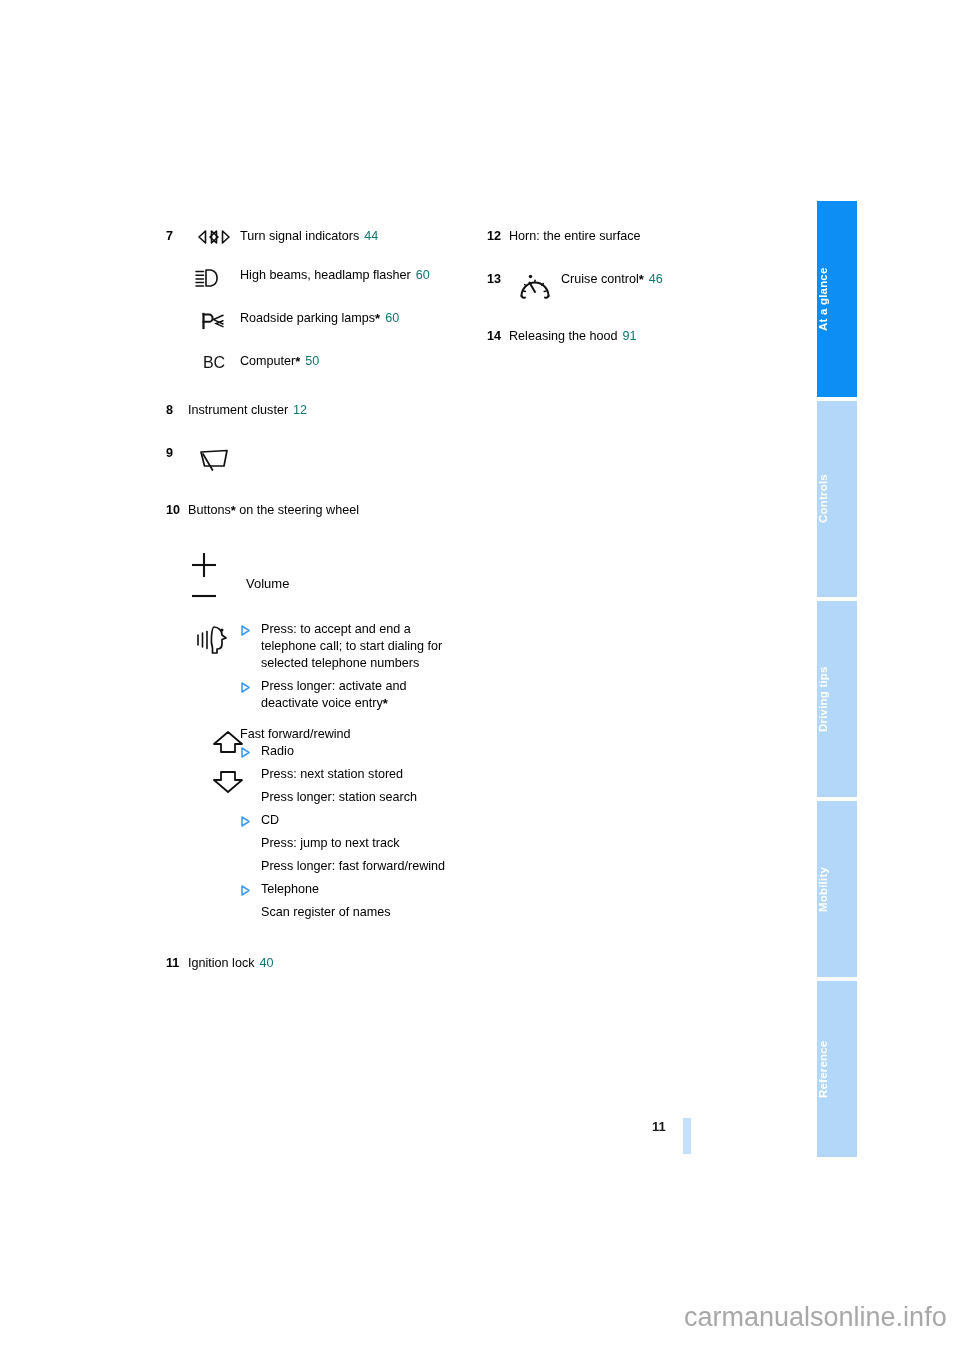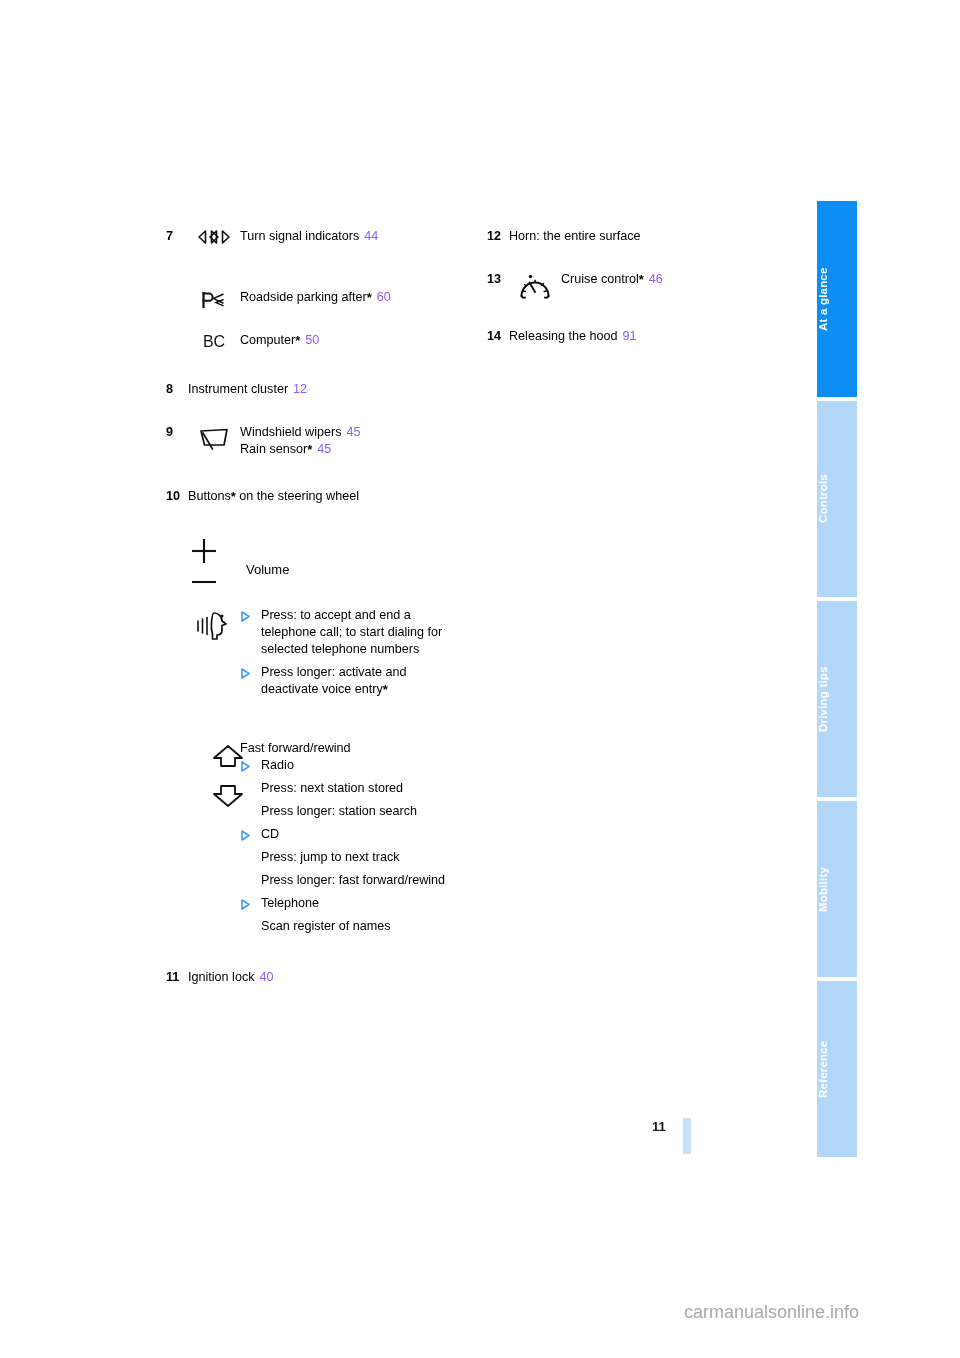--- a/index.html
+++ b/index.html
@@ -89,21 +89,21 @@
     width: 52px;
     display: flex;
     justify-content: center;
     align-items: center;
     padding-top: 1px;
   }
   .txt {
     flex: 1 1 auto;
   }
   .pg {
-    color: #8b5cf6;
+    color: #0f766e;
     margin-left: 5px;
   }
   .ast {
     font-weight: bold;
     font-size: 13px;
     vertical-align: baseline;
     line-height: 0;
     position: relative;
     top: 1px;
   }
@@ -177,21 +177,21 @@
     width: 8px;
     height: 36px;
     background: #c5e0fb;
   }
 
   
   .watermark {
     position: absolute;
     left: 684px;
     top: 1302px;
-    font-size: 18px;
+    font-size: 27px;
     color: #a8a8a8;
     letter-spacing: 0px;
     white-space: nowrap;
   }
 
   svg { overflow: visible; }
 </style>
 </head>
 <body>
 
@@ -226,38 +226,54 @@
             <path d="M26 8 L19.5 2 L19.5 14 Z" fill="none" stroke="#111" stroke-width="1.6" stroke-linejoin="round"></path>
             <path d="M13.5 2 L7 8 L13.5 14 L13.5 2 Z" fill="none" stroke="#111" stroke-width="1.6" stroke-linejoin="round"></path>
             <path d="M30.5 2 L37 8 L30.5 14 L30.5 2 Z" fill="none" stroke="#111" stroke-width="1.6" stroke-linejoin="round"></path>
           </svg>
         </div>
         <div class="txt"><span>Turn signal indicators</span><span class="pg">44</span></div>
       </div>
 
       <div class="sp22"></div>
 
+      <div class="item">
+        <div class="num"></div>
+        <div class="icon-cell">
+          <svg width="44" height="20" viewBox="0 0 44 20">
+            <path d="M14 2 L19 2 A8.3 8.3 0 0 1 19 18 L14 18 Z" fill="none" stroke="#111" stroke-width="1.6" stroke-linejoin="round"></path>
+            <g stroke="#111" stroke-width="1.5" stroke-linecap="round">
+              <line x1="4" y1="3.5" x2="11.5" y2="3.5"></line>
+              <line x1="4" y1="7.2" x2="11.5" y2="7.2"></line>
+              <line x1="4" y1="10.9" x2="11.5" y2="10.9"></line>
+              <line x1="4" y1="14.6" x2="11.5" y2="14.6"></line>
+              <line x1="4" y1="18" x2="11.5" y2="18"></line>
+            </g>
+          </svg>
+        </div>
+        <div class="txt"><span>High beams, headlamp flasher</span><span class="pg">60</span></div>
+      </div>
 
       <div class="sp22"></div>
 
       <div class="item">
         <div class="num"></div>
         <div class="icon-cell">
           <svg width="44" height="20" viewBox="0 0 44 20">
             <g fill="none" stroke="#111" stroke-width="2.2" stroke-linecap="square">
               <line x1="11.5" y1="3" x2="11.5" y2="17"></line>
               <path d="M11.5 3.6 L17 3.6 A3.6 3.6 0 0 1 17 10.8 L11.5 10.8" stroke-width="2.0" stroke-linejoin="round"></path>
             </g>
             <g stroke="#111" stroke-width="1.5" stroke-linecap="round" fill="none">
               <path d="M31 4.2 L21.5 8.6 L31 13"></path>
               <path d="M31 9.8 L24 12.6 L31 15.6"></path>
             </g>
           </svg>
         </div>
-        <div class="txt"><span>Roadside parking after</span><span class="ast">*</span><span class="pg">60</span></div>
+        <div class="txt"><span>Roadside parking lamps</span><span class="ast">*</span><span class="pg">60</span></div>
       </div>
 
       <div class="sp22"></div>
 
       <div class="item">
         <div class="num"></div>
         <div class="icon-cell">
           <svg width="44" height="18" viewBox="0 0 44 18">
             <text x="22" y="14" text-anchor="middle" font-family="Liberation Sans, sans-serif" font-size="16" fill="#111">BC</text>
           </svg>
@@ -275,24 +291,20 @@
 
     <div class="sp26"></div>
 
     <div class="item">
       <div class="num">9</div>
       <div class="icon-cell">
         <svg width="44" height="26" viewBox="0 0 44 26">
           <path d="M9 6 L35 4.5 L32 20 L12.5 20 Z" fill="none" stroke="#111" stroke-width="1.7" stroke-linejoin="round"></path>
           <line x1="11" y1="8" x2="20.5" y2="24" stroke="#111" stroke-width="1.7" stroke-linecap="round"></line>
         </svg>
-      </div>
-      <div class="txt">
-        <div><span>Windshield wipers</span><span class="pg">45</span></div>
-        <div><span>Rain sensor</span><span class="ast">*</span><span class="pg">45</span></div>
       </div>
     </div>
 
     <div class="sp30"></div>
 
     <div class="item">
       <div class="num wide">10</div>
       <div class="txt"><span>Buttons</span><span class="ast">*</span><span> on the steering wheel</span></div>
     </div>
 
@@ -344,21 +356,21 @@
                 <path d="M2 1 L9 5.5 L2 10 Z" fill="none" stroke="#3a9af5" stroke-width="1.5" stroke-linejoin="round"></path>
               </svg>
           </div>
           <div class="bullet-text"><span>Press longer: activate and deactivate voice entry</span><span class="ast">*</span></div>
         </div>
       </div>
     </div>
 
     <div class="sp14"></div>
 
-    <div class="item" style="position:relative;margin-top:28px;">
+    <div class="item" style="position:relative;">
       <div class="num"></div>
       <div class="icon-cell" style="position:relative; align-self:stretch;">
         <div class="arrows-col">
           <div class="arrow-up">
             <svg width="36" height="26" viewBox="0 0 36 26">
               <path d="M18 2 L32 14 L25 14 L25 22 L11 22 L11 14 L4 14 Z" fill="none" stroke="#111" stroke-width="1.8" stroke-linejoin="round"></path>
             </svg>
           </div>
           <div class="arrow-down">
             <svg width="36" height="26" viewBox="0 0 36 26">

